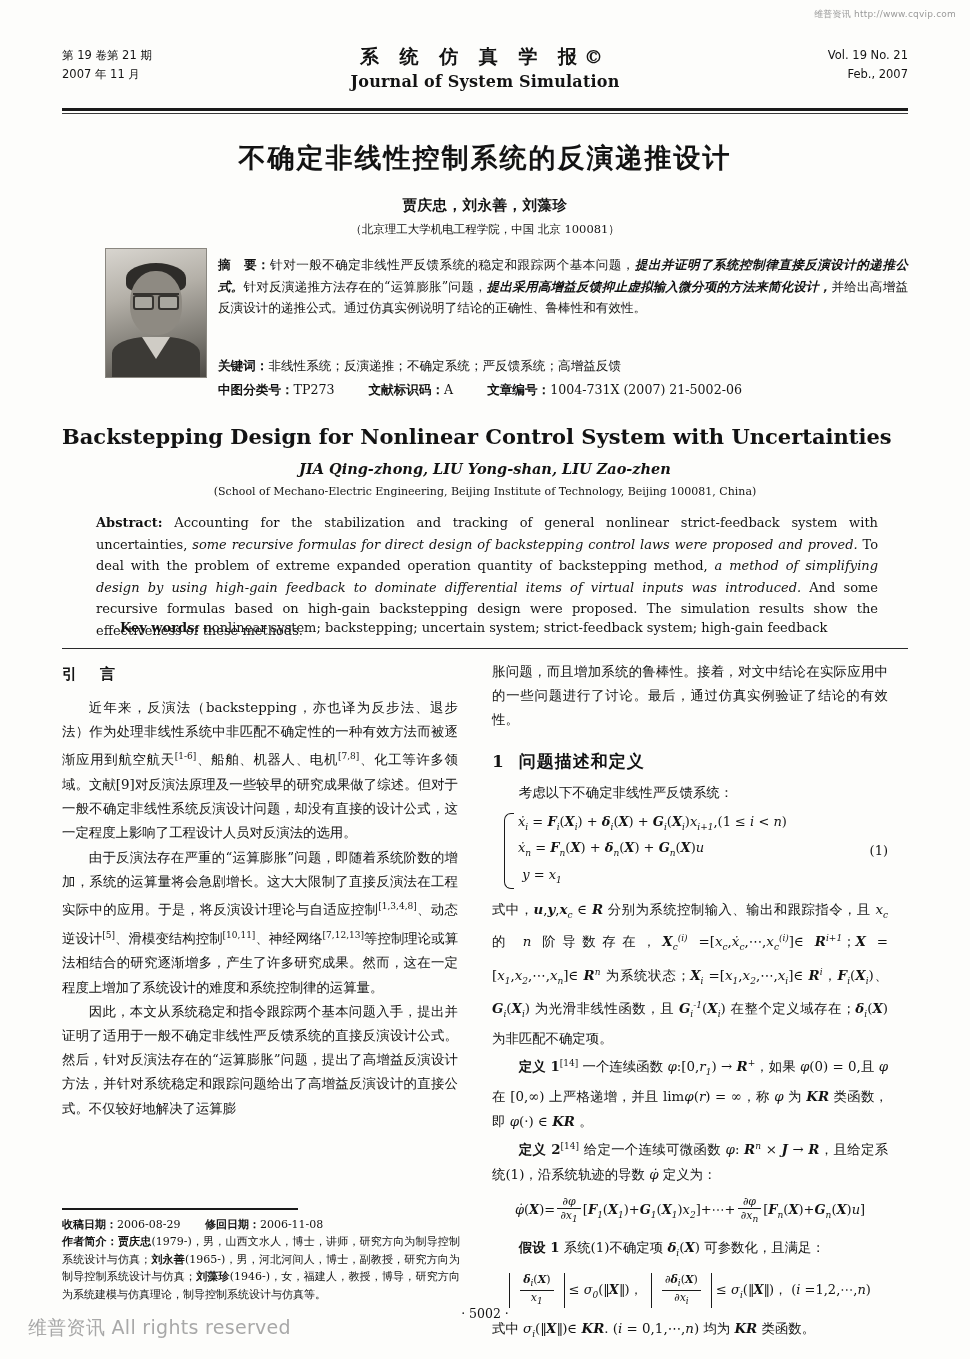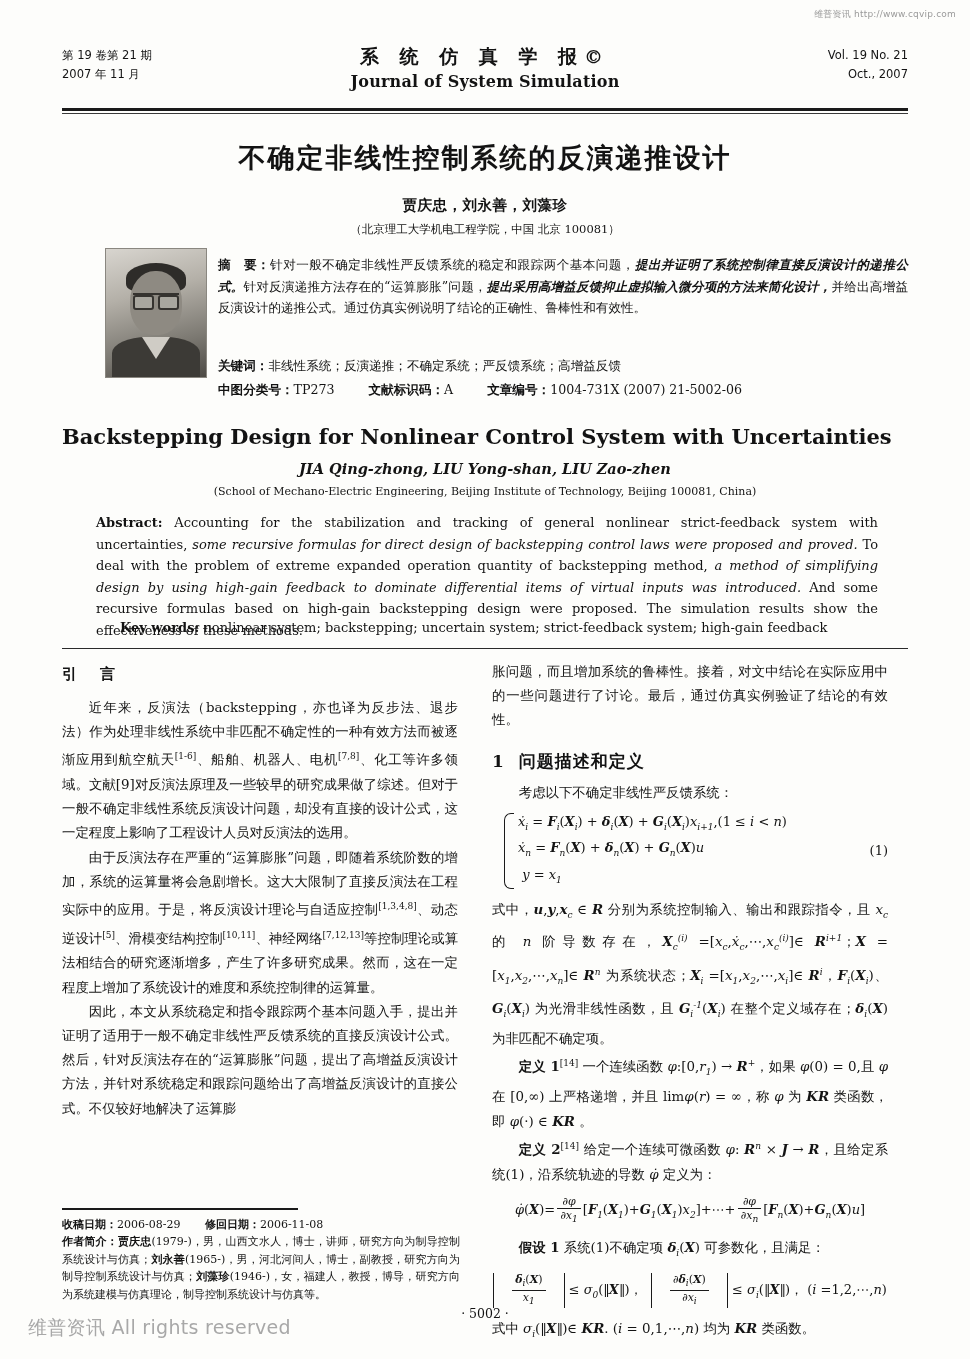--- a/index.html
+++ b/index.html
@@ -334,21 +334,21 @@
     font-size: 11px;
     line-height: 13px;
     margin: 0 2px;
   }
   .frac .num { border-bottom: 1.1px solid #1a1a1a; padding: 0 3px; display:block; }
   .frac .den { padding: 0 3px; display:block; }
   .abs-bar {
     display: inline-block;
     border-left: 1.3px solid #1a1a1a;
     border-right: 1.3px solid #1a1a1a;
-    padding: 0 16px;
+    padding: 0 8px;
     vertical-align: middle;
   }
   .dbar { letter-spacing: -1px; }
 
   
   .fn-rule {
     position: absolute;
     left: 62px;
     top: 1208px;
     width: 236px;
@@ -386,21 +386,21 @@
     <div class="mast-left">
       <div>第 19 卷第 21 期</div>
       <div>2007 年 11 月</div>
     </div>
     <div class="mast-center">
       <div class="journal-cn">系 统 仿 真 学 报©</div>
       <div class="journal-en">Journal of System Simulation</div>
     </div>
     <div class="mast-right">
       <div>Vol. 19 No. 21</div>
-      <div>Oct., 2007</div>
+      <div>Feb., 2007</div>
     </div>
   </div>
   <div class="rule-thick"></div>
   <div class="rule-thin"></div>
 
   <div class="title-cn">不确定非线性控制系统的反演递推设计</div>
   <div class="authors-cn">贾庆忠，刘永善，刘藻珍</div>
   <div class="affil-cn">（北京理工大学机电工程学院，中国 北京 100081）</div>
 
   <div class="portrait">

